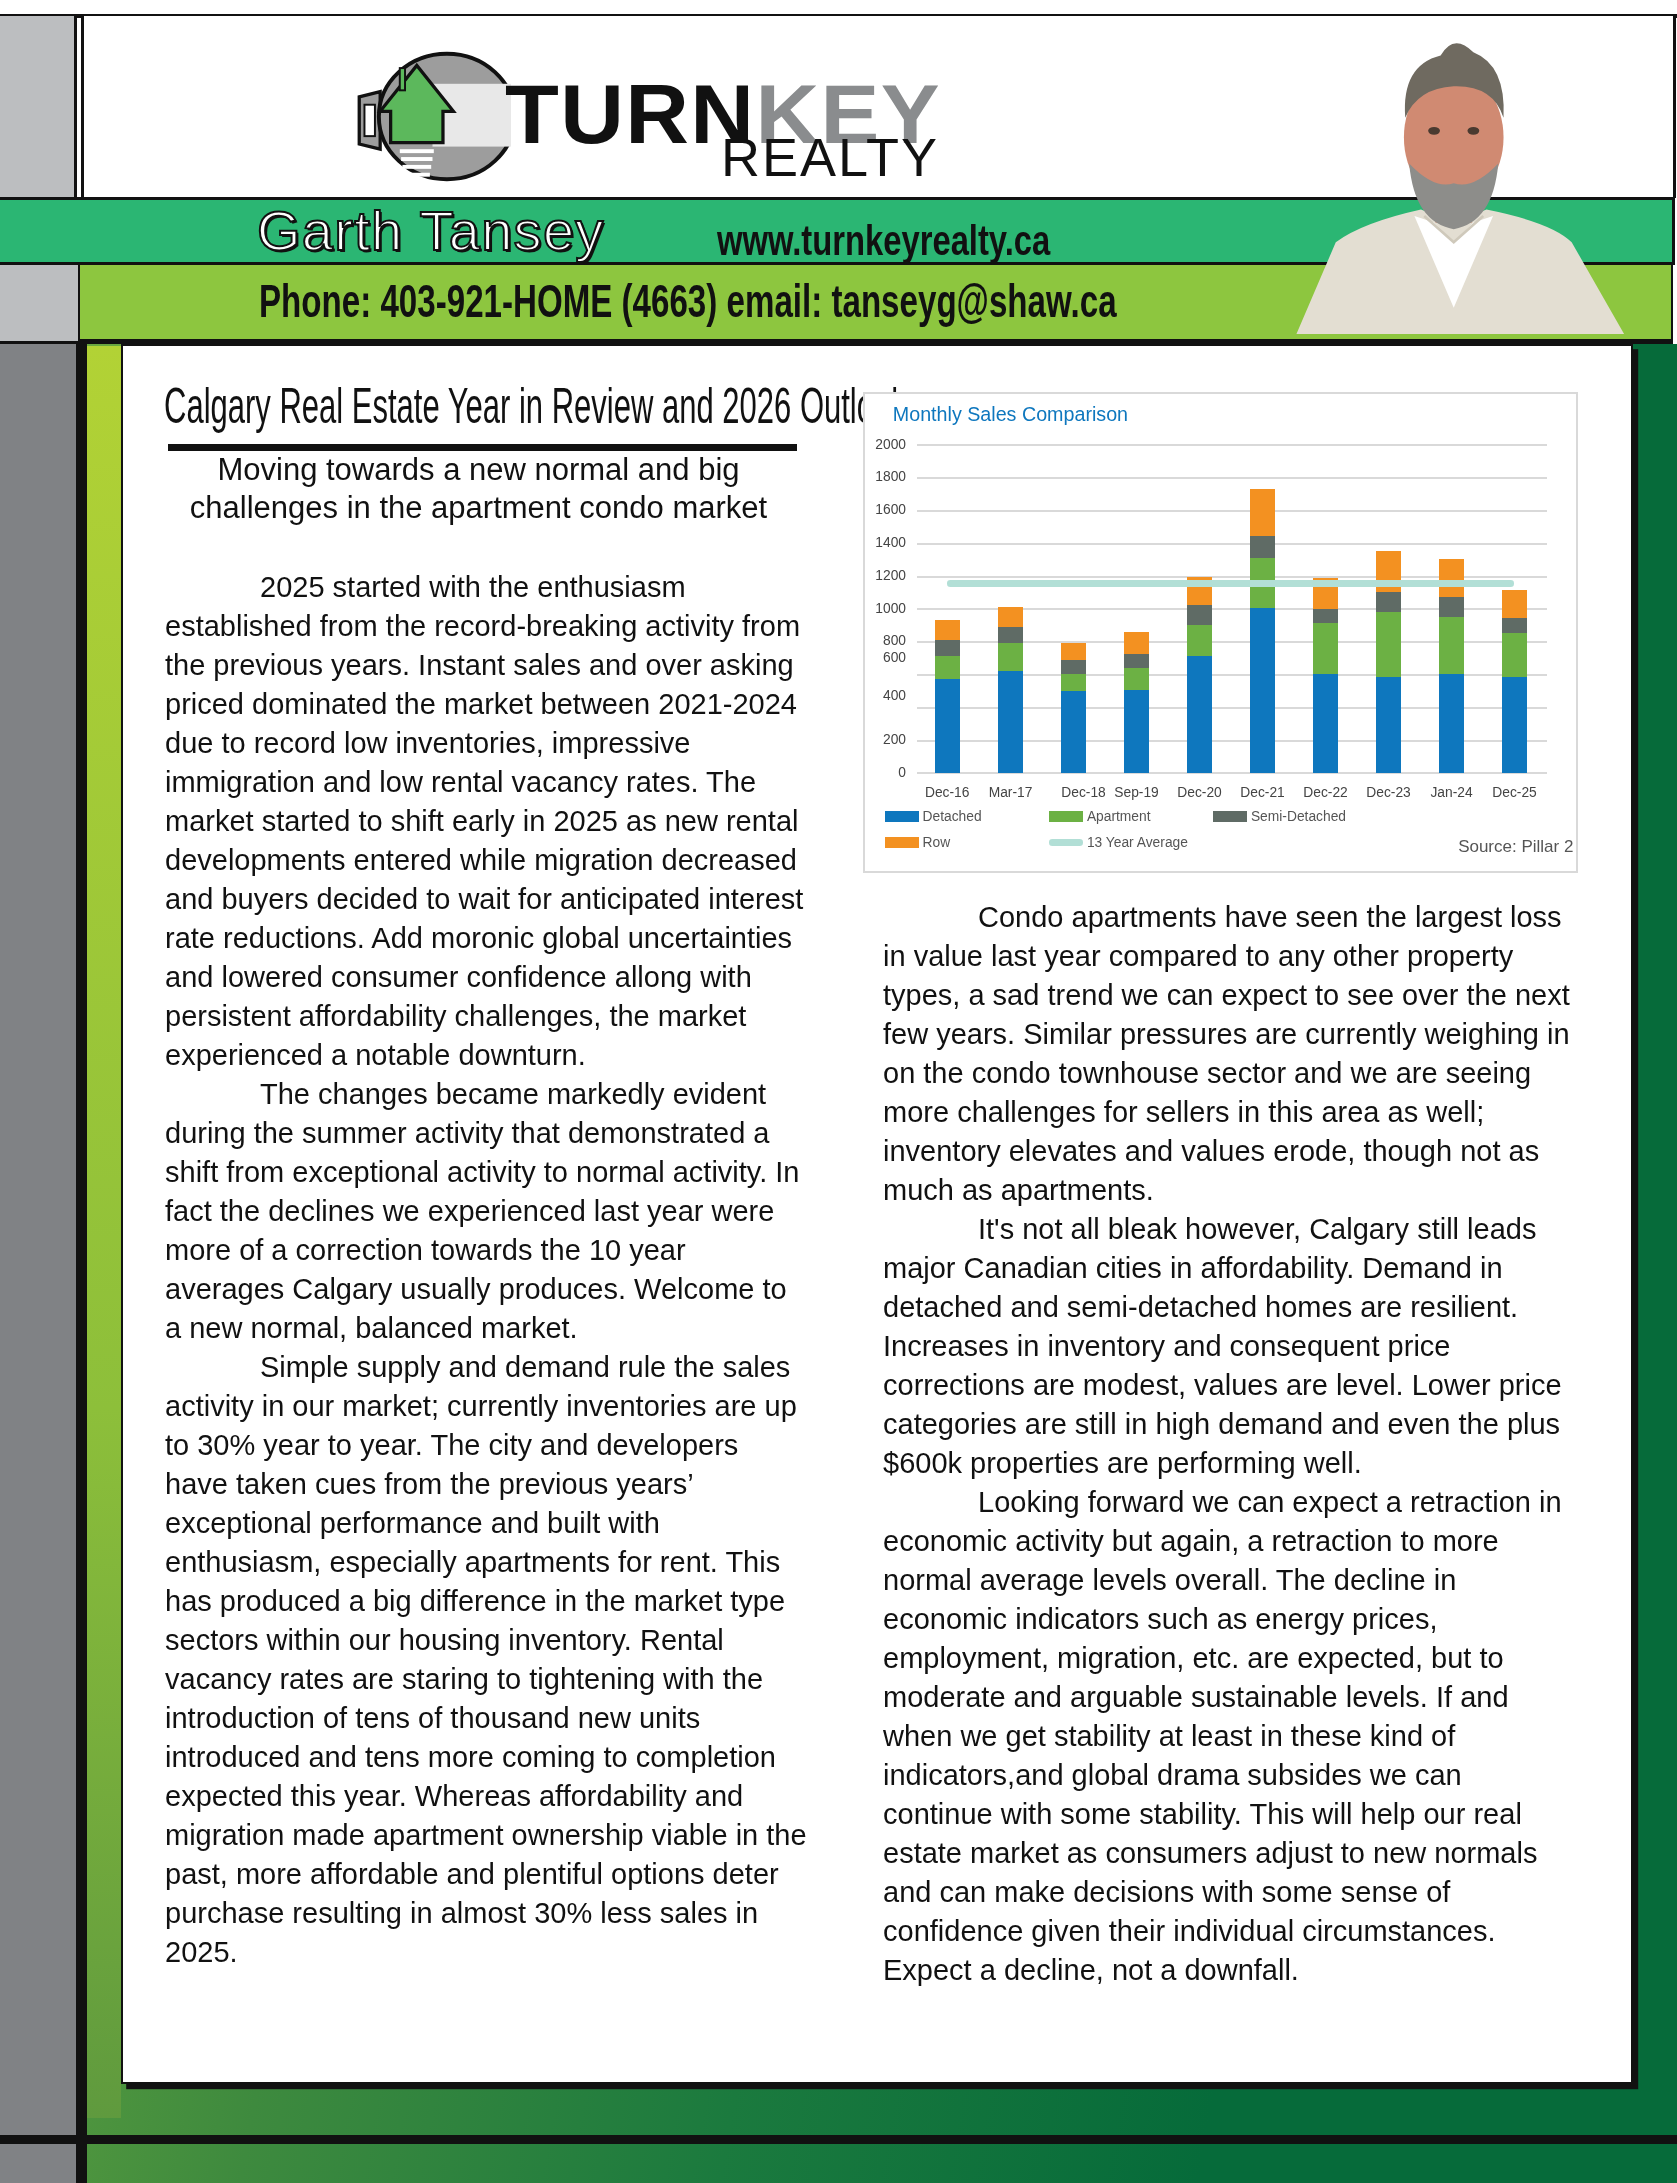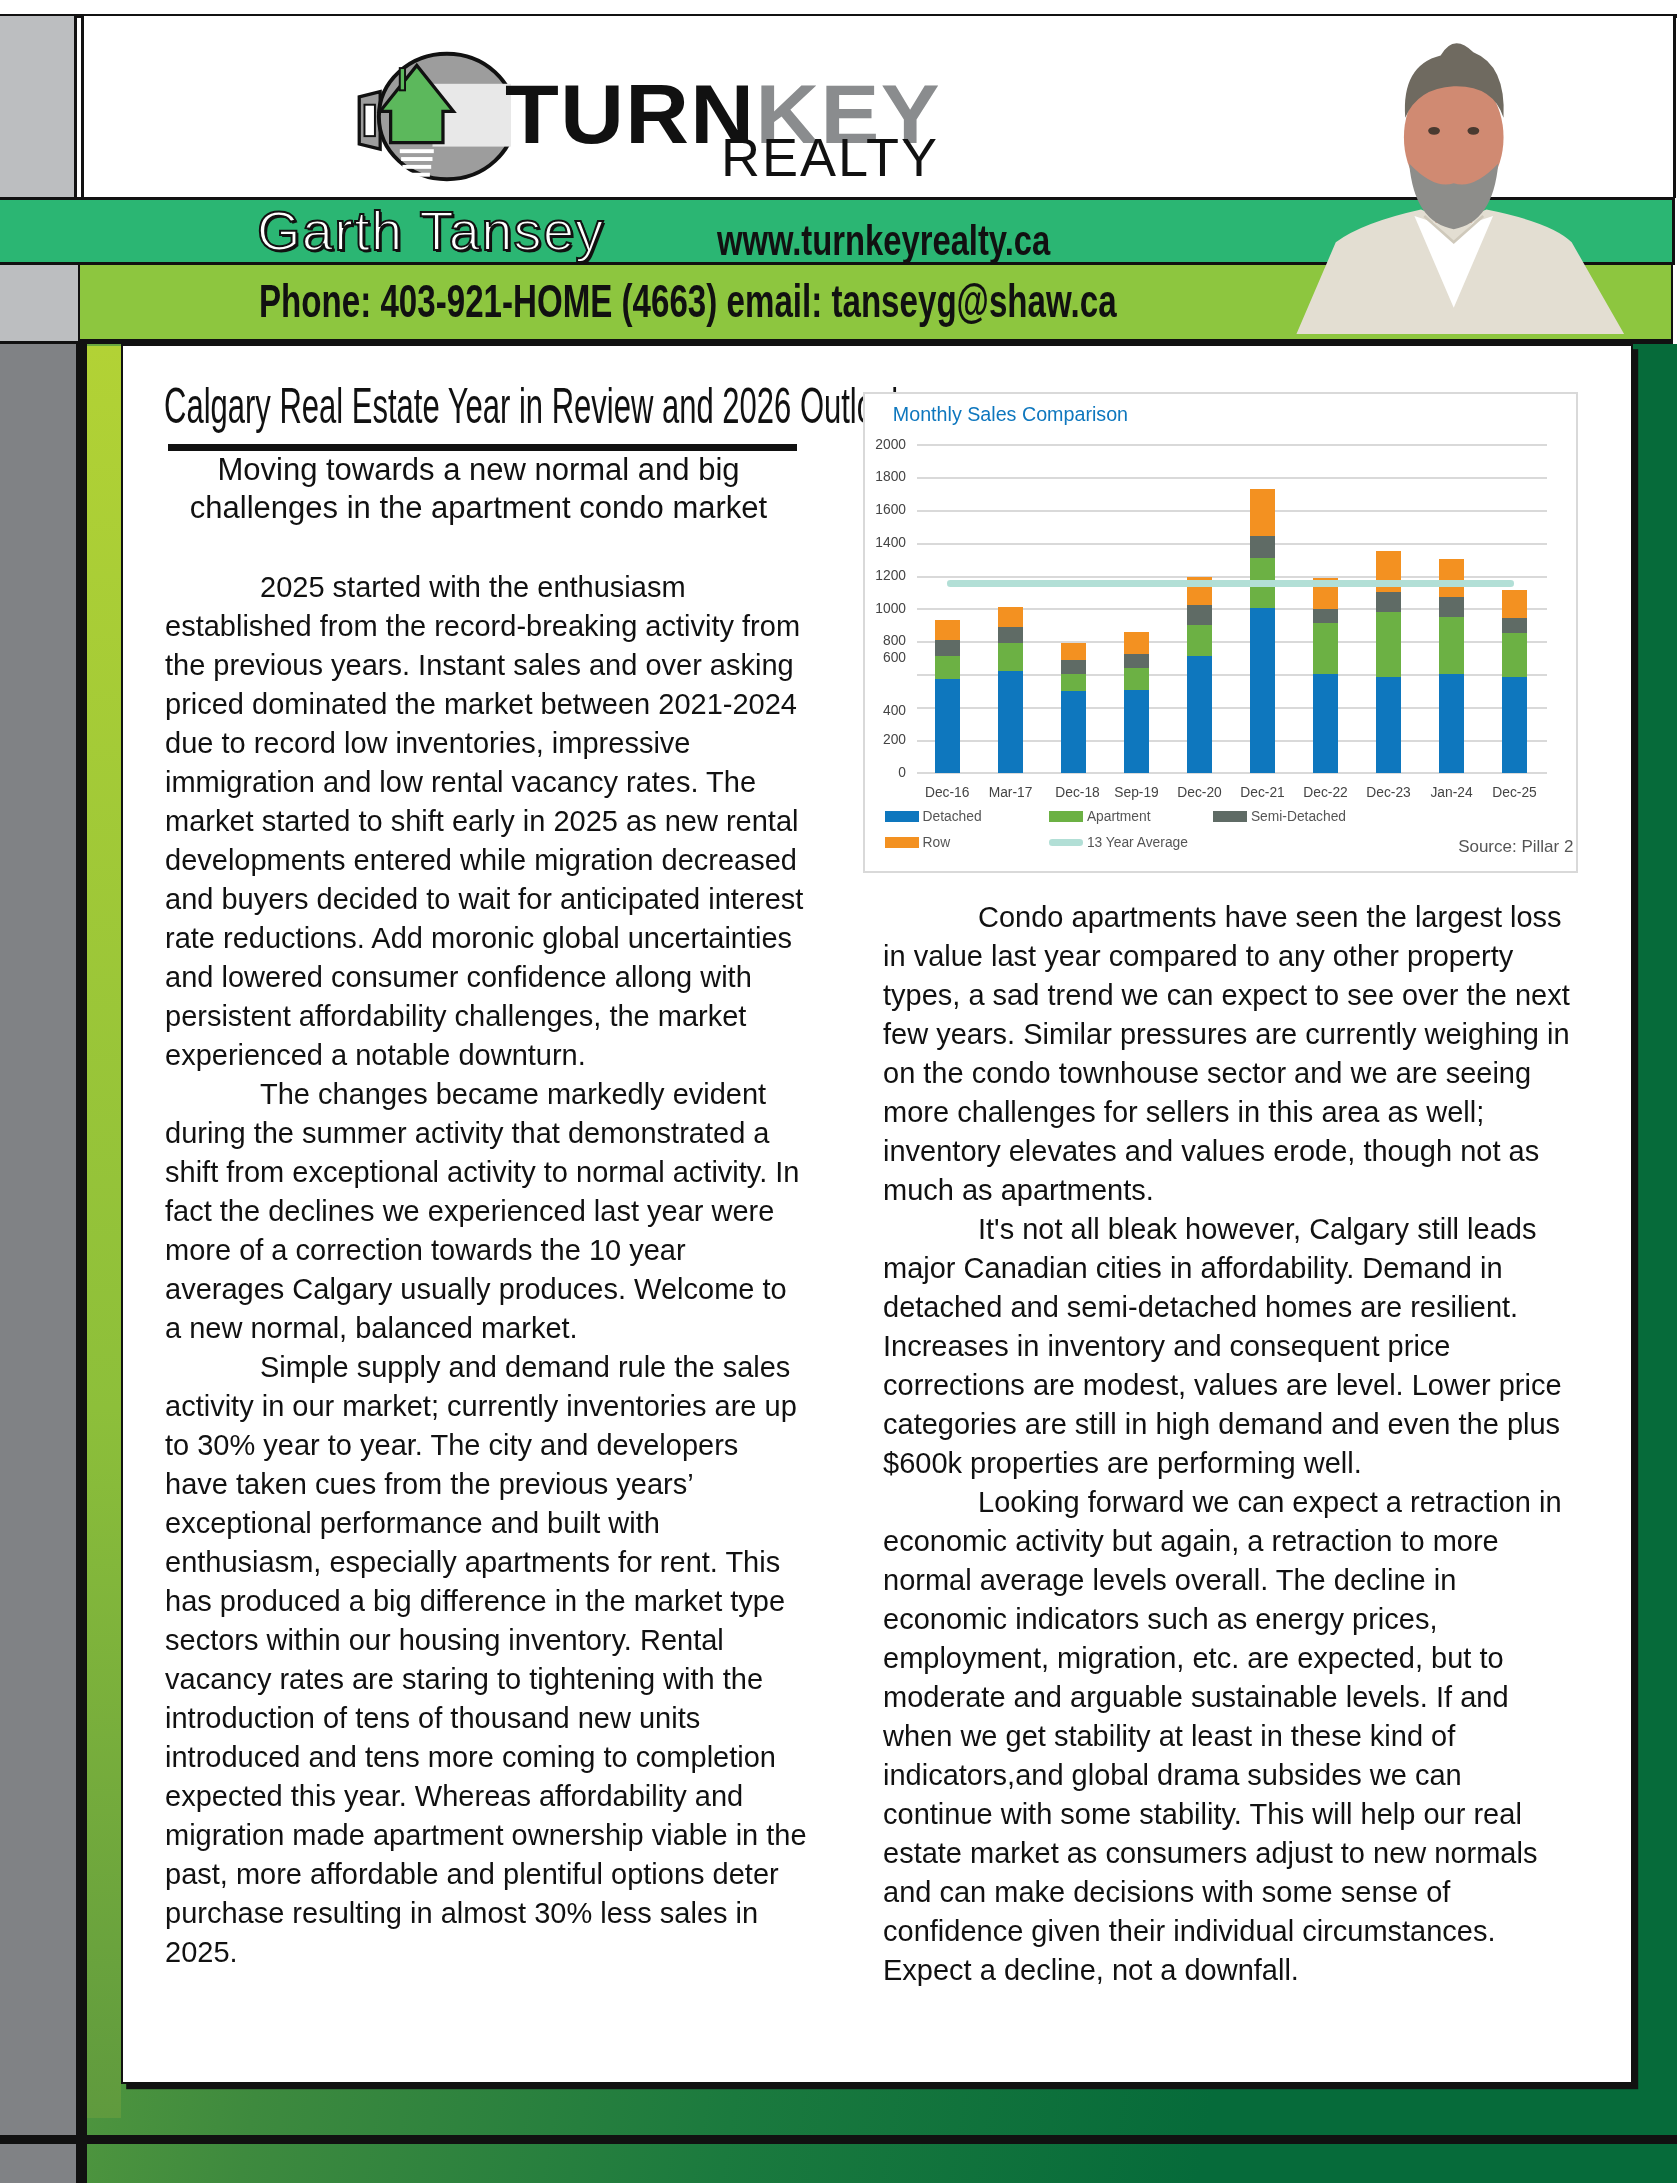--- a/index.html
+++ b/index.html
@@ -130,21 +130,21 @@
 </div>
 
 <div class="abs" id="chart">
   <div id="chart-title">Monthly Sales Comparison</div>
   <div id="chart-plot">
       <div class="gridline" style="top: 327px;"></div>
       <div class="ytick" style="top: 320px;">0</div>
       <div class="gridline" style="top: 295px;"></div>
       <div class="ytick" style="top: 287px;">200</div>
       <div class="gridline" style="top: 262px;"></div>
-      <div class="ytick" style="top: 258px;">400</div>
+      <div class="ytick" style="top: 243px;">400</div>
       <div class="gridline" style="top: 229px;"></div>
       <div class="ytick" style="top: 205px;">600</div>
       <div class="gridline" style="top: 196px;"></div>
       <div class="ytick" style="top: 188px;">800</div>
       <div class="gridline" style="top: 163px;"></div>
       <div class="ytick" style="top: 156px;">1000</div>
       <div class="gridline" style="top: 131px;"></div>
       <div class="ytick" style="top: 123px;">1200</div>
       <div class="gridline" style="top: 98px;"></div>
       <div class="ytick" style="top: 90px;">1400</div>
@@ -167,21 +167,21 @@
         <div class="seg" style="height: 15.6px; background: rgb(95, 107, 101);"></div>
         <div class="seg" style="height: 20px; background: rgb(243, 145, 33);"></div>
       </div>
       <div class="xtick" style="left: 62px;">Mar-17</div>
       <div class="bar" style="left: 144px;">
         <div class="seg" style="height: 82px; background: rgb(14, 119, 190);"></div>
         <div class="seg" style="height: 16.7px; background: rgb(108, 177, 68);"></div>
         <div class="seg" style="height: 14px; background: rgb(95, 107, 101);"></div>
         <div class="seg" style="height: 17.4px; background: rgb(243, 145, 33);"></div>
       </div>
-      <div class="xtick" style="left: 129px;">Dec-18</div>
+      <div class="xtick" style="left: 135px;">Dec-18</div>
       <div class="bar" style="left: 207px;">
         <div class="seg" style="height: 83px; background: rgb(14, 119, 190);"></div>
         <div class="seg" style="height: 22px; background: rgb(108, 177, 68);"></div>
         <div class="seg" style="height: 13.8px; background: rgb(95, 107, 101);"></div>
         <div class="seg" style="height: 22px; background: rgb(243, 145, 33);"></div>
       </div>
       <div class="xtick" style="left: 188px;">Sep-19</div>
       <div class="bar" style="left: 270px;">
         <div class="seg" style="height: 117px; background: rgb(14, 119, 190);"></div>
         <div class="seg" style="height: 31px; background: rgb(108, 177, 68);"></div>

